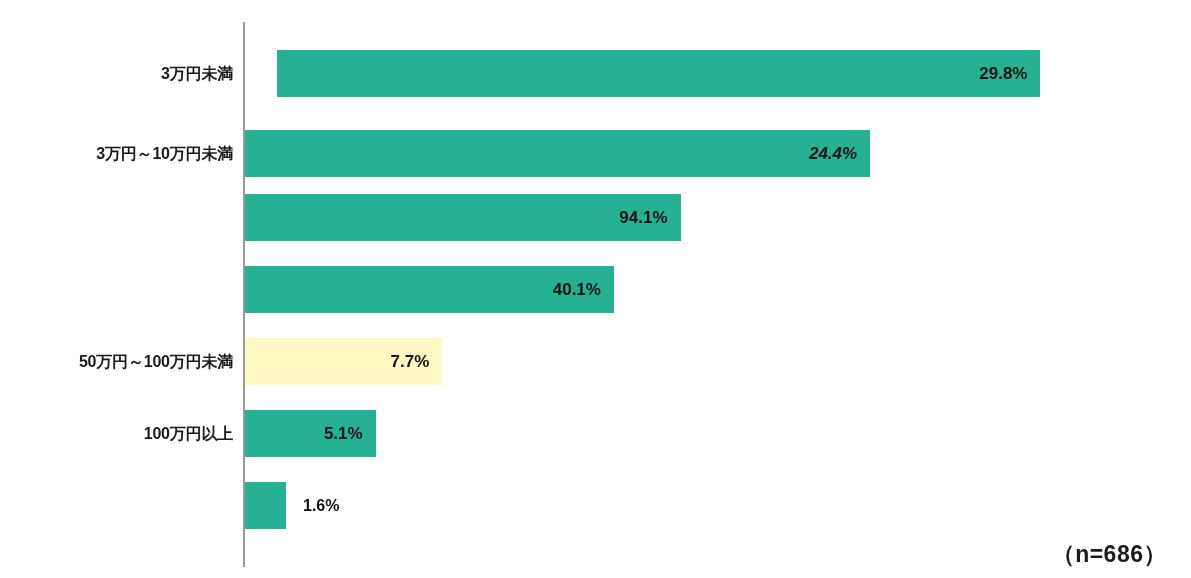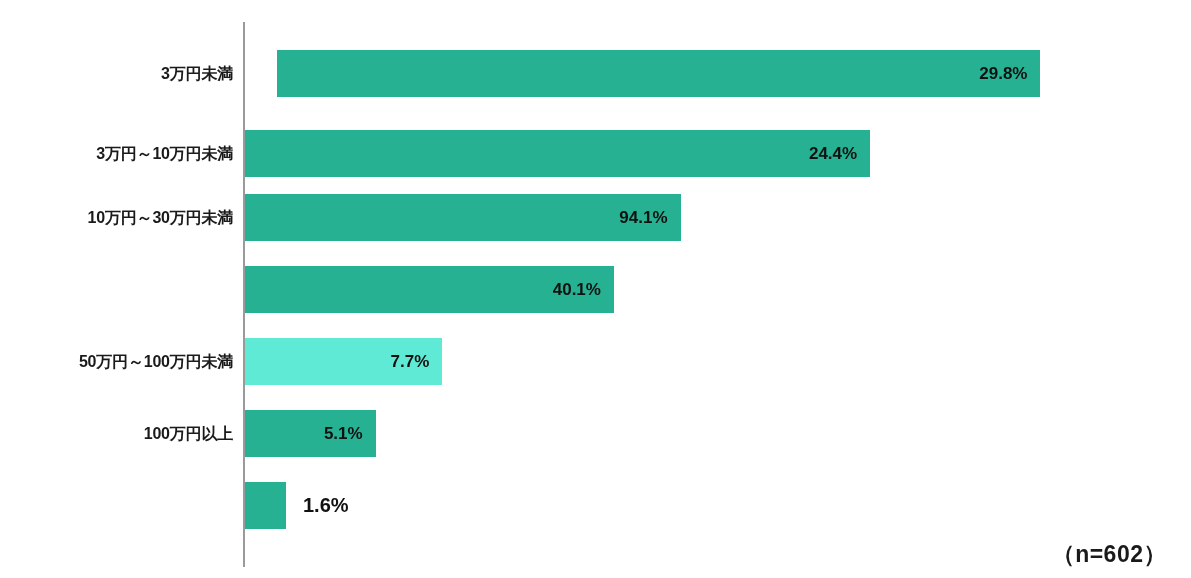--- a/index.html
+++ b/index.html
@@ -81,21 +81,21 @@
     font-size: 17px;
     font-weight: 700;
     color: #111111;
     white-space: nowrap;
   }
   .val-outside {
     position: absolute;
     top: 0;
     height: 47px;
     line-height: 47px;
-    font-size: 20px;
+    font-size: 16px;
     font-weight: 700;
     color: #111111;
     white-space: nowrap;
   }
   
   .sample-note {
     position: absolute;
     right: 24px;
     bottom: 8px;
     font-size: 23px;
@@ -116,58 +116,57 @@
           <div class="cat-label">3万円未満</div>
           <div class="bar-wrap" style="width: 763.476px; margin-left: 32px;">
             <div class="bar" style="width: 763.476px; background: rgb(38, 177, 146);">
               <span class="val">29.8%</span>
             </div>
           </div>
         </div>
         <div class="row" style="top: 100px; margin-top: 8px;">
           <div class="cat-label">3万円～10万円未満</div>
           <div class="bar-wrap" style="width: 625.128px;">
-            <div class="bar" style="width: 625.128px; background: rgb(38, 177, 146);">
+            <div class="bar" style="width: 625.128px; background: rgb(38, 177, 146); font-style: italic;">
               <span class="val">24.4%</span>
             </div>
           </div>
         </div>
         <div class="row" style="top: 172px;">
-          <div class="cat-label">10万円～30万円未満</div>
           <div class="bar-wrap" style="width: 435.54px;">
             <div class="bar" style="width: 435.54px; background: rgb(38, 177, 146);">
               <span class="val">94.1%</span>
             </div>
           </div>
         </div>
         <div class="row" style="top: 244px;">
           <div class="bar-wrap" style="width: 368.928px;">
             <div class="bar" style="width: 368.928px; background: rgb(38, 177, 146);">
               <span class="val">40.1%</span>
             </div>
           </div>
         </div>
         <div class="row" style="top: 316px;">
           <div class="cat-label">50万円～100万円未満</div>
           <div class="bar-wrap" style="width: 197.274px;">
-            <div class="bar" style="width: 197.274px; background: #5eead4;">
+            <div class="bar" style="width: 197.274px; background: #fef9c3;">
               <span class="val">7.7%</span>
             </div>
           </div>
         </div>
         <div class="row" style="top: 388px;">
           <div class="cat-label">100万円以上</div>
           <div class="bar-wrap" style="width: 130.662px;">
             <div class="bar" style="width: 130.662px; background: rgb(38, 177, 146);">
               <span class="val">5.1%</span>
             </div>
           </div>
         </div>
         <div class="row" style="top: 460px;">
           <div class="bar-wrap" style="width: 40.992px;">
             <div class="bar" style="width: 40.992px; background: rgb(38, 177, 146);"></div>
           </div>
           <div class="val-outside" style="left: 302.992px;">1.6%</div>
         </div>
       </div>
   </div>
-  <div class="sample-note">（n=602）</div>
+  <div class="sample-note">（n=686）</div>
 </div>
 
 </body></html>

